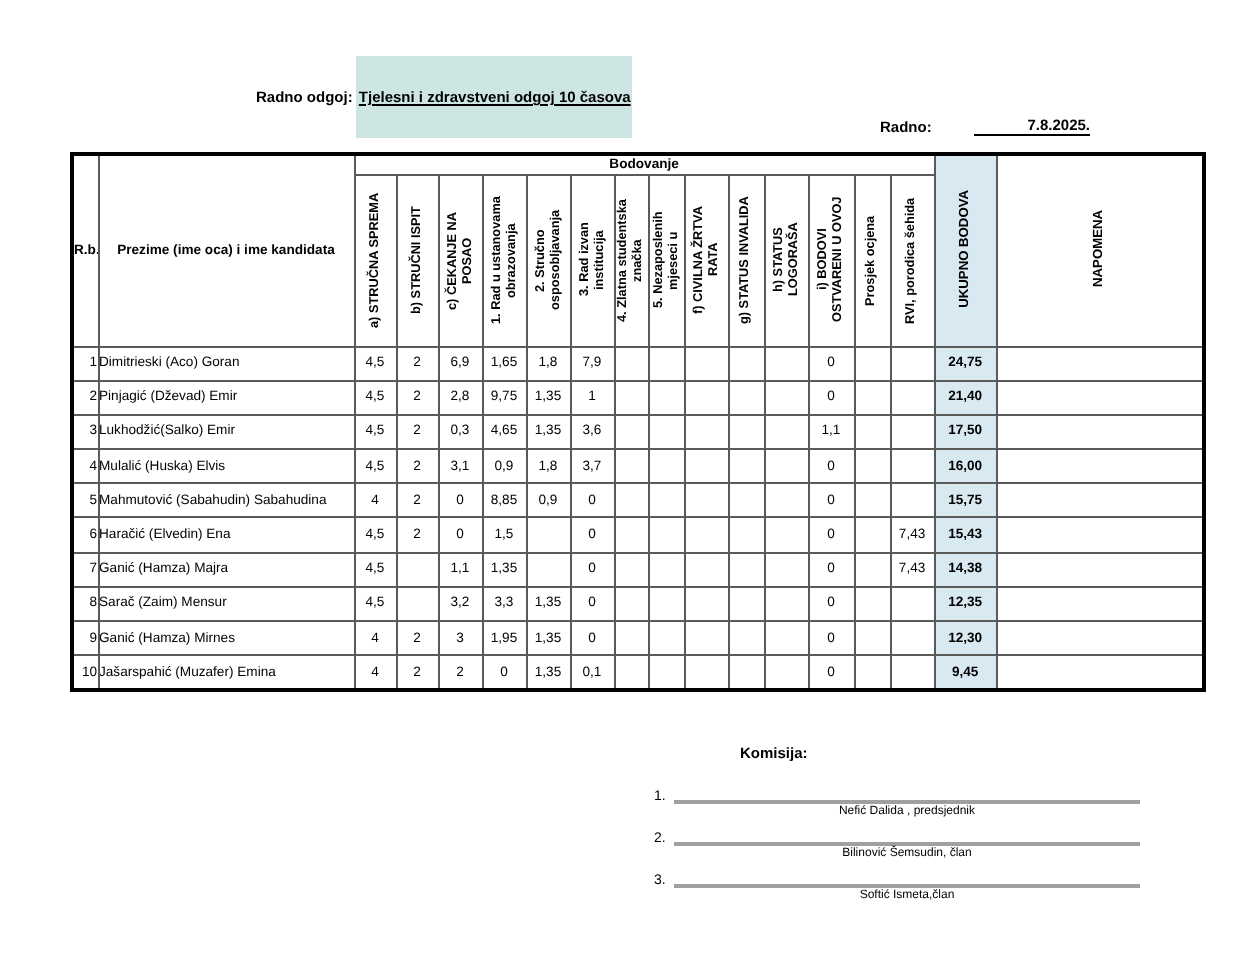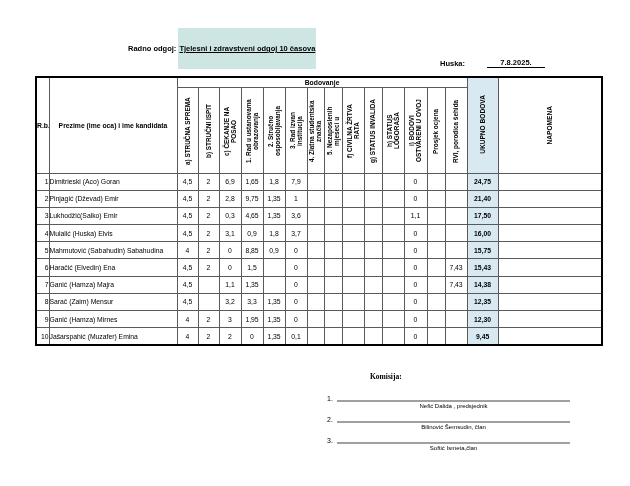--- a/index.html
+++ b/index.html
@@ -3,21 +3,21 @@
 <meta charset="utf-8">
 <style>
   html,body{margin:0;padding:0;background:#ffffff;}
   #page{position:relative;width:630px;height:486px;background:#fff;color:#000;
         font-family:"Liberation Sans",sans-serif;overflow:hidden;}
 
   
   .hdr-line{position:absolute;top:44px;left:128px;font-size:7.5px;font-weight:bold;white-space:nowrap;}
   .hdr-title{background:var(--title-highlight,#cde6e3);text-decoration:underline;padding:16px 1px;}
   .datum-label{position:absolute;top:59px;left:440px;font-size:7.5px;font-weight:bold;}
-  .datum-val{position:absolute;top:58px;left:487px;width:58px;text-align:center;
+  .datum-val{position:absolute;top:58px;left:487px;width:58px;text-align:right;
              font-size:7.5px;font-weight:bold;border-bottom:1px solid #000;}
 
   
   table.score{position:absolute;top:76px;left:35px;border-collapse:collapse;table-layout:fixed;
               width:566px;border:2px solid #000;}
   table.score th,table.score td{border:1px solid #5a5a5a;padding:0;font-size:6.8px;overflow:hidden;}
   table.score th{font-weight:bold;}
   tr.bod-row{height:10px;}
   th.c-bod{font-size:7px;}
   tr.cols-row{height:86px;}
@@ -29,37 +29,37 @@
   th.c-ukupno{background:var(--ukupno-bg,#d9e9f2);vertical-align:middle;text-align:center;}
   th.c-nap{vertical-align:middle;text-align:center;}
   th.score-col{vertical-align:bottom;text-align:center;padding-bottom:2px;}
   .rot{display:inline-block;writing-mode:vertical-rl;transform:rotate(180deg);
        white-space:pre-line;font-size:6.4px;line-height:7.4px;}
   th.score-col .rot{height:82px;}
   th.c-ukupno .rot,th.c-nap .rot{font-size:6.6px;}
 
   
   .komisija{position:absolute;left:327px;top:372px;width:243px;}
-  .kom-title{font-weight:bold;font-size:7.5px;margin-left:43px;margin-bottom:9px;font-family:Liberation Serif, serif;}
+  .kom-title{font-weight:bold;font-size:7.5px;margin-left:43px;margin-bottom:9px;}
   .kom-row{display:flex;align-items:flex-end;height:12px;}
   .kom-num{width:10px;font-size:7px;flex:0 0 10px;}
   .kom-line{flex:1;border-bottom:2px solid #a0a0a0;height:2px;}
   .kom-name{text-align:center;font-size:6px;padding-left:10px;height:9px;line-height:9px;}
 </style>
 </head>
 <body>
 
 <div id="page">
 
   <div class="hdr-line">
     <span>Radno odgoj:</span>
     <span class="hdr-title">Tjelesni i zdravstveni odgoj 10 časova</span>
   </div>
 
-  <div class="datum-label">Huska:</div>
+  <div class="datum-label">Radno:</div>
   <div class="datum-val">7.8.2025.</div>
 
   <table class="score">
     <colgroup>
       <col style="width:13px">
         <col style="width:128px">
       <col style="width:21px">
         <col style="width:21px">
         <col style="width:22px">
         <col style="width:22px">

